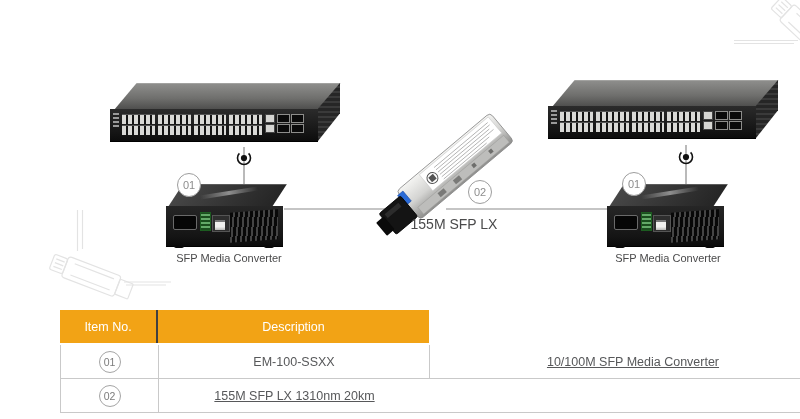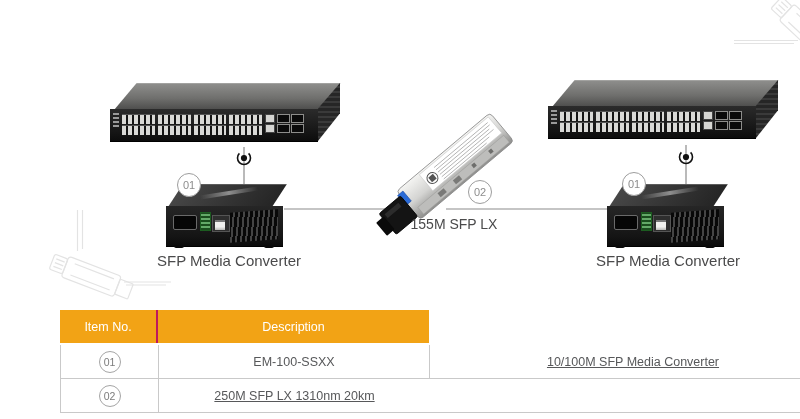--- a/index.html
+++ b/index.html
@@ -52,30 +52,30 @@
              border:1px solid #555;}
   .conv-rj45::after{content:"";position:absolute;left:2px;top:4px;width:10px;height:8px;
              background:linear-gradient(180deg,#f0f0ee 0 60%,#b9b9b6 100%);border-top:2px solid #777;}
   .conv-feet{position:absolute;left:8px;top:61px;width:100px;height:3px;display:flex;justify-content:space-between;}
   .conv-feet i{width:10px;height:3px;background:#0a0a0a;border-radius:0 0 2px 2px;}
 
   
   .marker{position:absolute;width:22px;height:22px;border:1.5px solid #9d9d9d;border-radius:50%;
           color:#8d8d8d;font-size:11px;display:flex;align-items:center;justify-content:center;
           background:#fff;z-index:3;}
-  .dev-label{position:absolute;font-size:15px;color:#4a4a4b;text-align:center;z-index:3;}
+  .dev-label{position:absolute;font-size:11px;color:#4a4a4b;text-align:center;z-index:3;}
 
   
   .sfp-art{position:absolute;left:305px;top:83px;z-index:3;}
 
   
   .spec-table{position:absolute;left:14px;top:310px;width:777px;z-index:2;font-size:12.5px;}
   .t-head{display:grid;grid-template-columns:98px 271px 1fr;height:33px;}
   .t-head .cell{background:#F2A315;color:#fff;display:flex;align-items:center;justify-content:center;
-                border-right:2px solid #be185d;}
+                border-right:2px solid #404040;}
   .t-head .cell:last-child{border-right:none;}
   .t-body{margin-top:2px;border-left:1px solid #c9c9c9;border-right:1px solid #c9c9c9;}
   .t-row{display:grid;grid-template-columns:98px 271px 1fr;height:33px;border-bottom:1px solid #c9c9c9;}
   .t-row .cell{display:flex;align-items:center;justify-content:center;color:#57585a;
                border-right:1px solid #c9c9c9;background:#fff;}
   .t-row .cell:last-child{border-right:none;text-decoration:underline;}
   .t-marker{width:20px;height:20px;border:1px solid #a5a5a5;border-radius:50%;color:#7c7c7c;
             font-size:10.5px;display:flex;align-items:center;justify-content:center;}
 </style>
 </head>
@@ -291,18 +291,18 @@
         </div>
         <div class="cell">EM-100-SSXX</div>
         <div class="cell">10/100M SFP Media Converter</div>
       </div>
       <div class="t-row">
         <div class="cell">
           <span class="t-marker">
             <span>02</span>
           </span>
         </div>
-        <div class="cell">250M SFP LX 1310nm 20km</div>
+        <div class="cell">155M SFP LX 1310nm 20km</div>
       </div>
     </div>
   </div>
 
 </div>
 
 </body></html>

